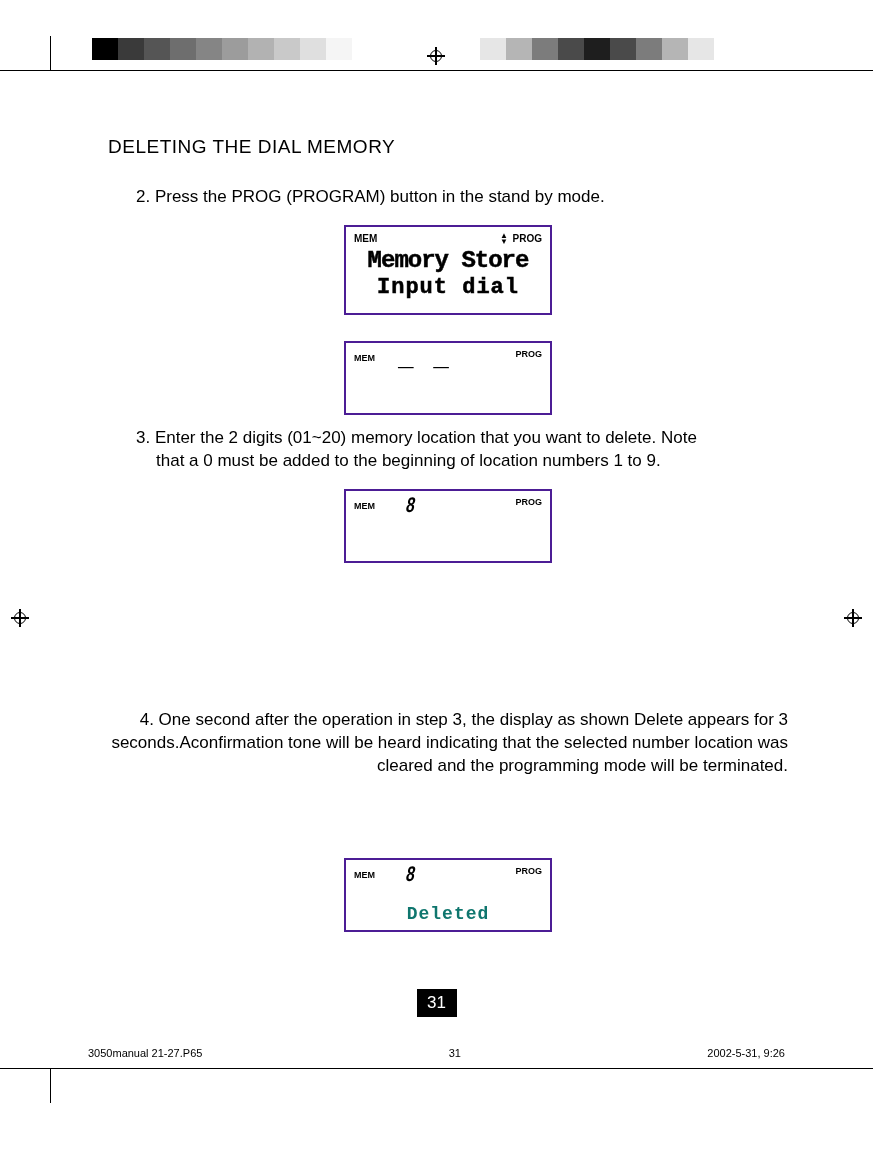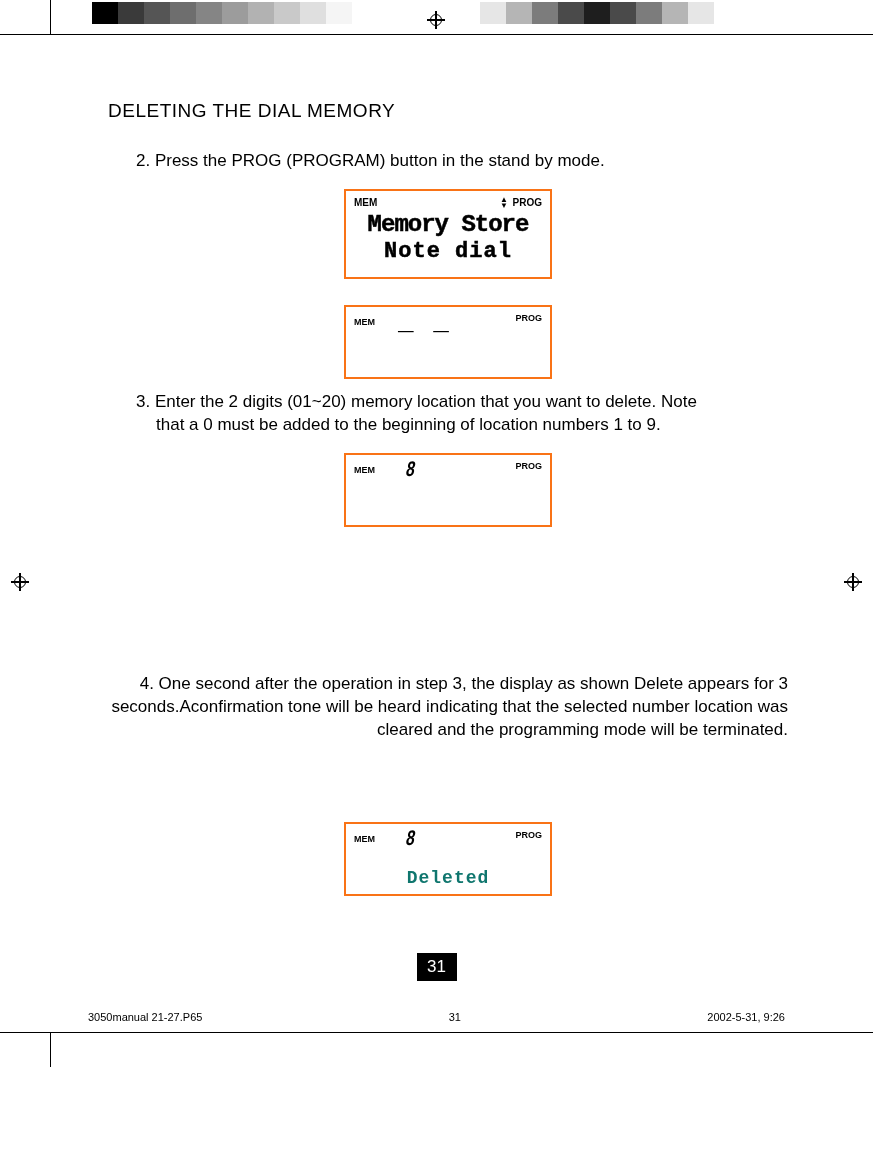--- a/index.html
+++ b/index.html
@@ -7,20 +7,21 @@
     padding: 0;
     background: #fff;
     font-family: Arial, Helvetica, sans-serif;
     color: #000;
   }
   .page {
     width: 873px;
     height: 1067px;
     position: relative;
     box-sizing: border-box;
+    margin-top: 36px;
   }
 
   
   .top-strip {
     position: absolute;
     top: 0; left: 0; right: 0;
     height: 42px;
   }
   .swatches {
     position: absolute;
@@ -111,21 +112,21 @@
   }
 
   
   .lcd-wrap {
     width: 100%;
     display: flex;
     justify-content: center;
     margin: 16px 0 26px 0;
   }
   .lcd {
-    border: 2px solid #f97316;
+    border: 2px solid #4c1d95;
     box-sizing: border-box;
     background: #fff;
     position: relative;
   }
   .lcd1 {
     width: 208px;
     height: 90px;
   }
   .lcd-small {
     width: 208px;
@@ -312,21 +313,21 @@
     </div>
 
     <div class="lcd-wrap">
       <div class="lcd lcd1">
         <div class="topbar">
           <span class="mem">MEM</span>
           <span class="arrows">▲<br>▼</span>
           <span class="prog">PROG</span>
         </div>
         <div class="line1">Memory Store</div>
-        <div class="line2">Note dial</div>
+        <div class="line2">Input dial</div>
       </div>
     </div>
 
 
     <div class="lcd-wrap" style="margin-top:4px; margin-bottom:12px;">
       <div class="lcd lcd-small">
         <div class="topbar">
           <span class="mem">MEM</span>
           <span class="prog">PROG</span>
         </div>

